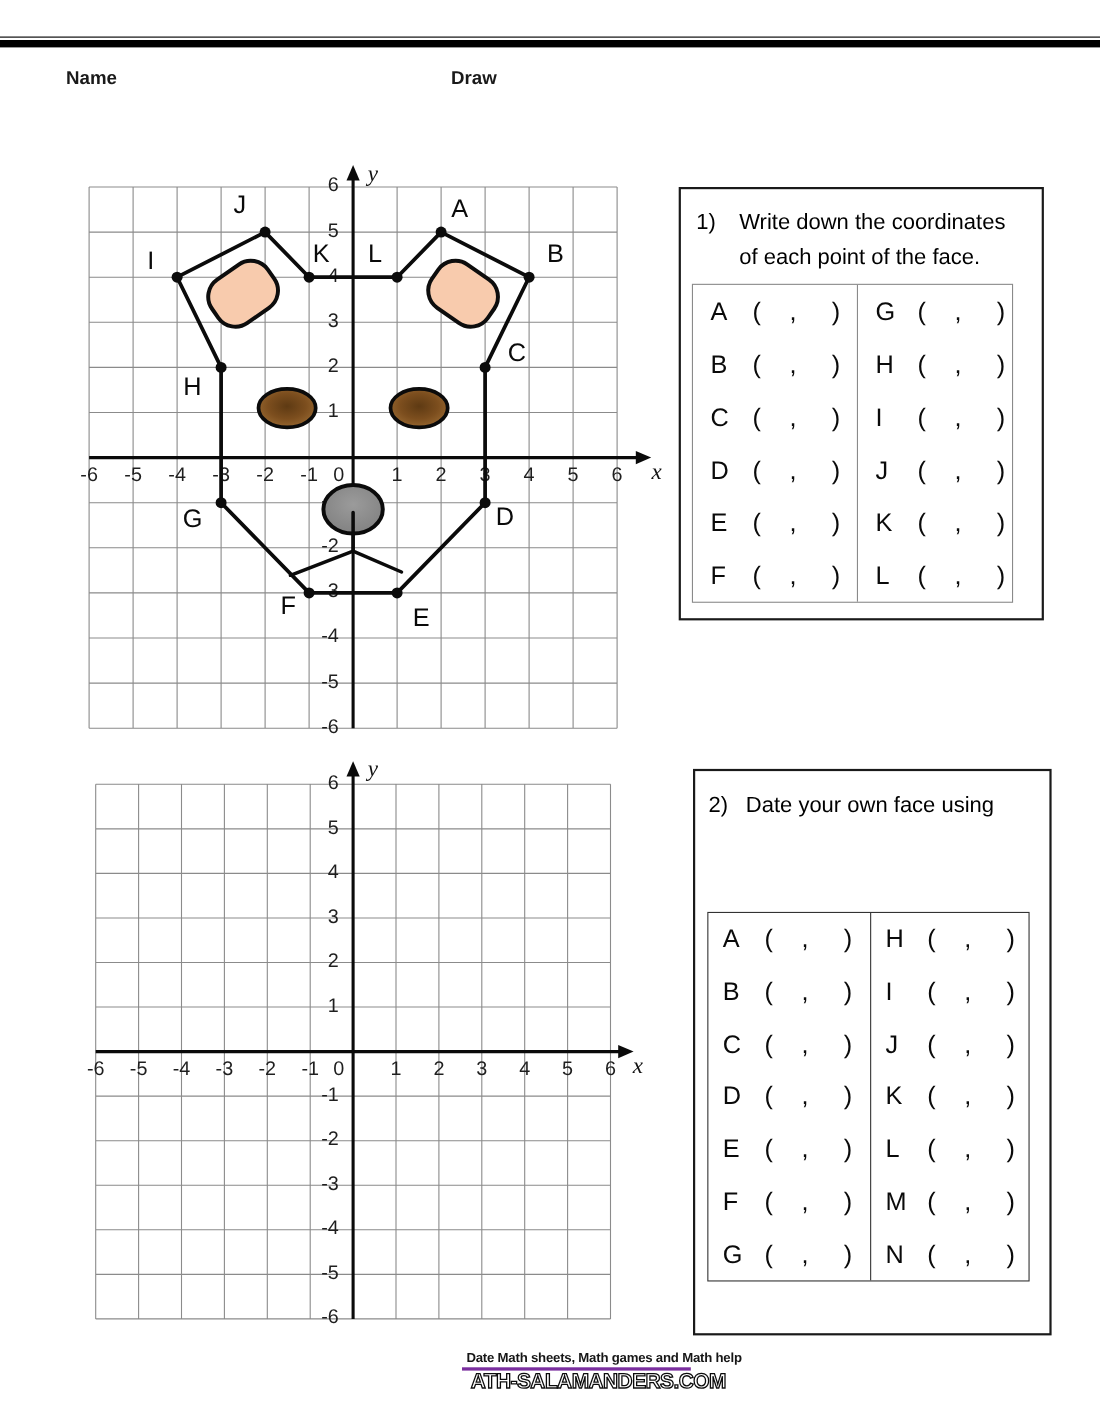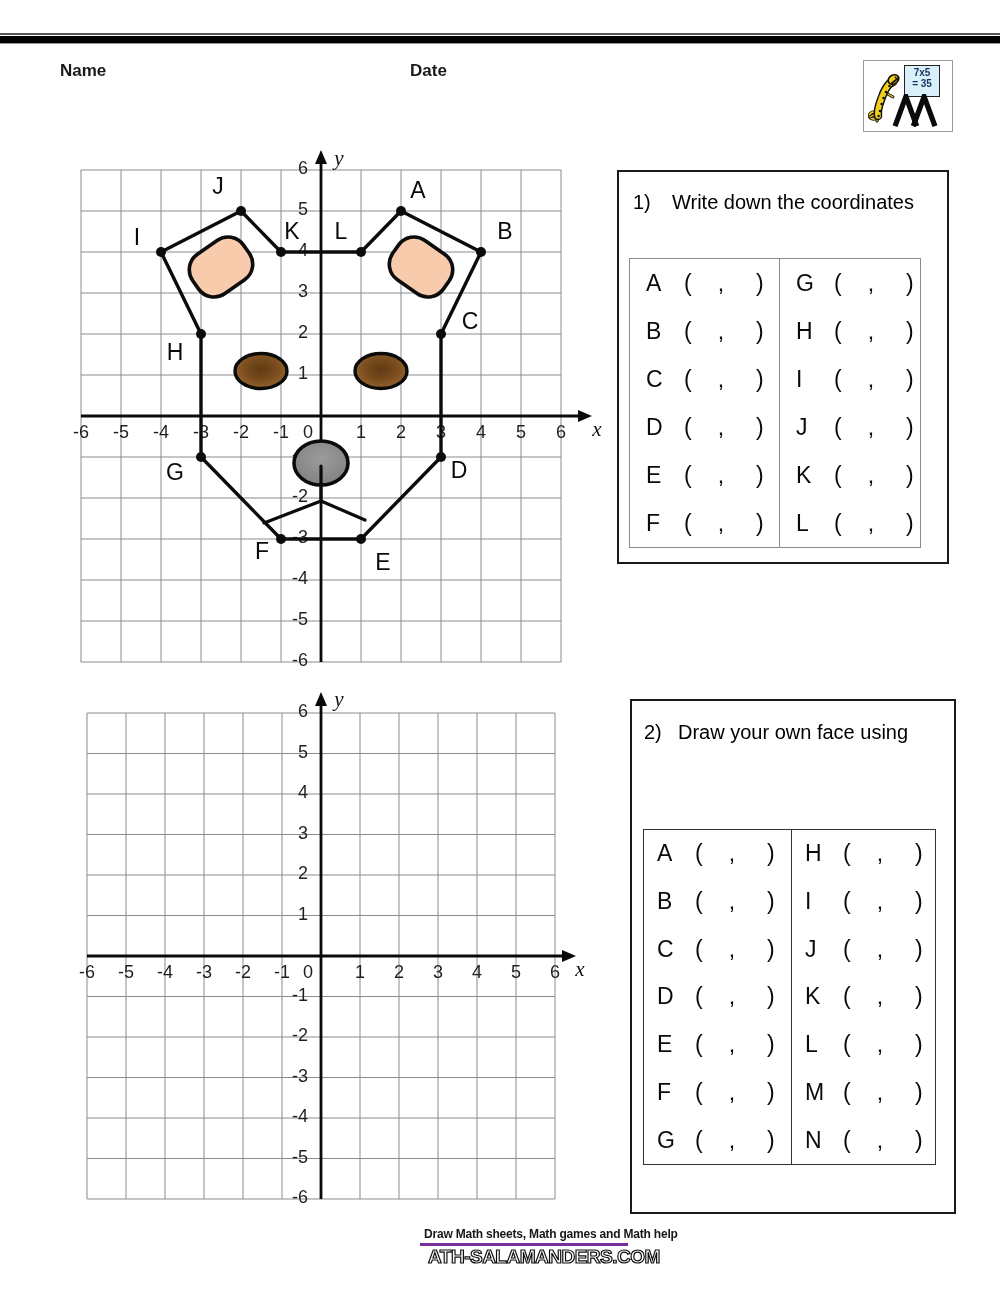--- a/index.html
+++ b/index.html
@@ -63,34 +63,22 @@
      color:#ffffff;-webkit-text-stroke:1.2px #0c0c0c;white-space:nowrap;}
 </style>
 </head>
 <body>
 
 <div id="page">
 
   <div id="top-bar"></div>
 
   <span class="hdr-label" style="left:60px;top:61px;">Name</span>
-  <span class="hdr-label" style="left:410px;top:61px;">Date</span>
-
-  <div id="logo-box">
-    <svg class="abs" style="left:3px;top:6px;" width="36" height="58" viewBox="0 0 36 52">
-      <use href="#salamander"></use>
-    </svg>
-    <div id="logo-sign" class="sign">
-      <div>7x5</div>
-      <div>= 35</div>
-    </div>
-    <svg class="abs" style="left:26px;top:33px;" width="50" height="33" viewBox="0 0 52 38">
-      <use href="#mglyph"></use>
-    </svg>
-  </div>
+  <span class="hdr-label" style="left:410px;top:61px;">Draw</span>
+
 
 
   <svg id="grid-layer" width="1000" height="1294" viewBox="0 0 1000 1294">
       <path d="M81,170 V662 M121,170 V662 M161,170 V662 M201,170 V662 M241,170 V662 M281,170 V662 M321,170 V662 M361,170 V662 M401,170 V662 M441,170 V662 M481,170 V662 M521,170 V662 M561,170 V662 M81,662 H561 M81,621 H561 M81,580 H561 M81,539 H561 M81,498 H561 M81,457 H561 M81,416 H561 M81,375 H561 M81,334 H561 M81,293 H561 M81,252 H561 M81,211 H561 M81,170 H561 " stroke="#8b8b8b" stroke-width="1" fill="none"></path>
       <path d="M81,416 H584" stroke="#0a0a0a" stroke-width="2.8" fill="none"></path>
       <path d="M321,662 V158" stroke="#0a0a0a" stroke-width="2.8" fill="none"></path>
       <polygon points="578,410 592,416 578,422" fill="#0a0a0a"></polygon>
       <polygon points="315,164 321,150 327,164" fill="#0a0a0a"></polygon>
       <path d="M87,713 V1199 M126,713 V1199 M165,713 V1199 M204,713 V1199 M243,713 V1199 M282,713 V1199 M321,713 V1199 M360,713 V1199 M399,713 V1199 M438,713 V1199 M477,713 V1199 M516,713 V1199 M555,713 V1199 M87,1199 H555 M87,1158.5 H555 M87,1118 H555 M87,1077.5 H555 M87,1037 H555 M87,996.5 H555 M87,956 H555 M87,915.5 H555 M87,875 H555 M87,834.5 H555 M87,794 H555 M87,753.5 H555 M87,713 H555 " stroke="#8b8b8b" stroke-width="1" fill="none"></path>
       <path d="M87,956 H568" stroke="#0a0a0a" stroke-width="2.8" fill="none"></path>
@@ -230,20 +218,21 @@
 
     <path d="M321,466 L321,501 M321,501 L264,523 M321,501 L365,520" fill="none" stroke="#0b0b0b" stroke-width="3.2" stroke-linecap="round"></path>
   </svg>
 
   <div id="panel1" class="panel">
     <div class="p-head">
       <div class="h-line">
         <span class="h-num">1)</span>
         <span>Write down the coordinates</span>
       </div>
+      <div class="h-ind">of each point of the face.</div>
     </div>
     <div class="ctable">
       <div class="ccol c1">
           <div class="trow">
             <span class="tl">A</span>
             <span class="po">(</span>
             <span class="pc">,</span>
             <span class="pp">)</span>
           </div>
           <div class="trow">
@@ -315,21 +304,21 @@
             <span class="pp">)</span>
           </div>
         </div>
     </div>
   </div>
 
   <div id="panel2" class="panel">
     <div class="p-head">
       <div class="h-line">
         <span class="h-num">2)</span>
-        <span>Draw your own face using</span>
+        <span>Date your own face using</span>
       </div>
     </div>
     <div class="ctable">
       <div class="ccol c1">
           <div class="trow">
             <span class="tl">A</span>
             <span class="po">(</span>
             <span class="pc">,</span>
             <span class="pp">)</span>
           </div>
@@ -415,17 +404,17 @@
           </div>
         </div>
     </div>
   </div>
 
   <div id="footer">
     
     
     
   </div>
-  <span id="f-tagline">Draw Math sheets, Math games and Math help</span>
+  <span id="f-tagline">Date Math sheets, Math games and Math help</span>
   <div id="f-rule"></div>
   <span id="f-site">ATH-SALAMANDERS.COM</span>
 
 </div>
 
 </body></html>

